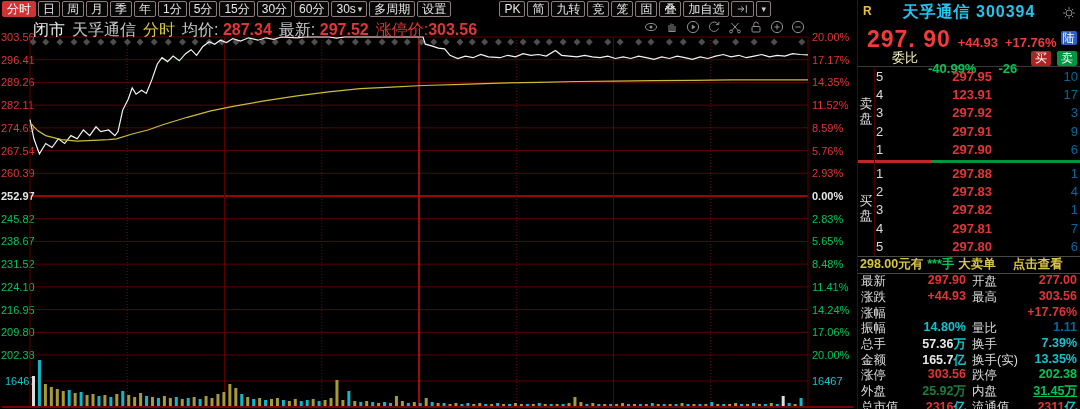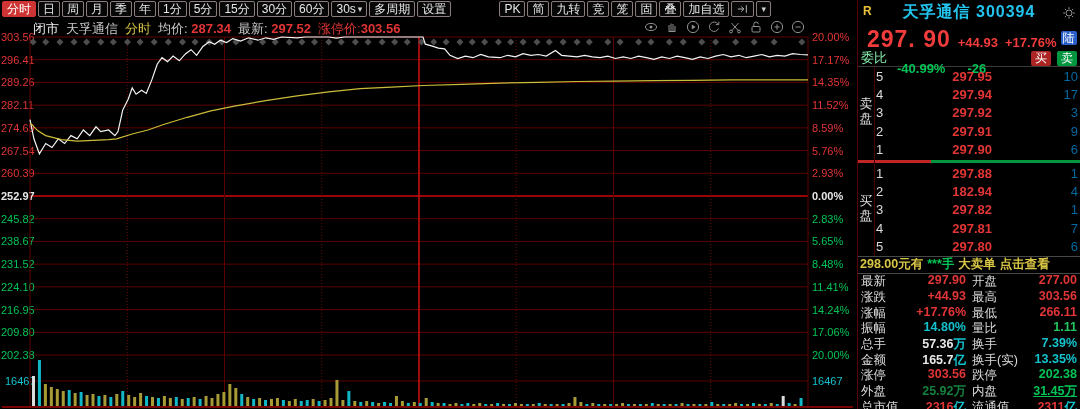--- a/index.html
+++ b/index.html
@@ -10,40 +10,40 @@
            padding:1px 2px;box-sizing:border-box;gap:2px;}
   .tb-group{display:flex;gap:2px;align-items:center;}
   .tb-right{margin-left:auto;padding-right:84px;}
   .tb-btn{height:14px;line-height:13px;padding:0 4px;border:1px solid #8c7d7d;color:#e8e8e8;
           font-size:12px;border-radius:2px;background:#070707;white-space:nowrap;
           display:flex;align-items:center;gap:2px;cursor:default;}
   .tb-btn.active{background:#cf3434;border-color:#cf3434;color:#fff;}
   .caret{font-size:9px;color:#cfcfcf;line-height:10px;}
   
   #chart-svg{position:absolute;left:0;top:0;}
-  .info-bar{position:absolute;left:33px;top:20px;font-size:13px;display:flex;gap:7px;white-space:nowrap;z-index:3;}
+  .info-bar{position:absolute;left:33px;top:20px;font-size:16px;display:flex;gap:7px;white-space:nowrap;z-index:3;}
   .chart-icons{position:absolute;left:644px;top:20px;display:flex;gap:7px;z-index:3;}
   .cicon{width:14px;height:14px;display:block;}
   .cicon svg{display:block;}
   
   .panel{position:absolute;left:857px;top:0;width:223px;height:409px;box-sizing:border-box;
          border-left:1px solid #5a0000;background:#000;overflow:hidden;}
   .p-header{height:26px;position:relative;}
   .r-badge{position:absolute;left:5px;top:4px;font-size:12px;font-weight:bold;color:#e8c33a;}
   .p-title{position:absolute;left:0;right:0;top:2px;text-align:center;font-size:16px;font-weight:bold;
            color:#23c4ee;letter-spacing:1px;white-space:nowrap;}
   .gear{position:absolute;right:4px;top:6px;width:14px;height:14px;}
   .p-price-row{display:flex;align-items:baseline;height:24px;padding-left:9px;white-space:nowrap;}
   .p-last{font-size:23px;font-weight:bold;color:#f23b3b;letter-spacing:1px;}
   .p-chg,.p-chgp{font-size:13px;font-weight:bold;color:#f23b3b;margin-left:7px;}
   .p-badge{font-size:12px;color:#fff;background:#2a5fc9;border-radius:2px;padding:0 2px;margin-left:4px;
            align-self:center;line-height:14px;}
   .p-weibi{display:flex;align-items:center;height:16px;border-bottom:1px solid #3a3a3a;font-size:13px;
            padding:0 3px;white-space:nowrap;}
-  .wb-label{color:#86efac;}
+  .wb-label{color:#fef9c3;margin-left:31px;}
   .wb-val,.wb-diff{color:#00c455;font-weight:bold;margin-top:20px;}
   .wb-val{margin-left:10px;} .wb-diff{margin-left:22px;}
   .wb-btns{margin-left:auto;display:flex;gap:6px;}
   .mini-btn{width:20px;height:15px;border-radius:2px;color:#fff;font-size:12px;display:flex;
             align-items:center;justify-content:center;}
   .btn-buy{background:#ad2424;} .btn-sell{background:#00963f;}
   .book{position:relative;}
   .book::before{content:"";position:absolute;left:16px;top:0;bottom:0;width:1px;background:#4a0000;}
   .brow{display:flex;height:18.4px;align-items:center;font-size:13px;padding-left:18px;}
   .b-level{width:12px;color:#ddd;}
@@ -481,21 +481,21 @@
     </div>
     <div class="book">
       <div id="asks" style="position:relative;">
           <div class="brow">
             <span class="b-level">5</span>
             <span class="b-price">297.95</span>
             <span class="b-qty">10</span>
           </div>
           <div class="brow">
             <span class="b-level">4</span>
-            <span class="b-price">297.94</span>
+            <span class="b-price">123.91</span>
             <span class="b-qty">17</span>
           </div>
           <div class="brow">
             <span class="b-level">3</span>
             <span class="b-price">297.92</span>
             <span class="b-qty">3</span>
           </div>
           <div class="brow">
             <span class="b-level">2</span>
             <span class="b-price">297.91</span>
@@ -513,21 +513,21 @@
         <span class="seg-green" id="bar-green" style="width: 67%;"></span>
       </div>
       <div id="bids" style="position:relative;">
           <div class="brow">
             <span class="b-level">1</span>
             <span class="b-price">297.88</span>
             <span class="b-qty">1</span>
           </div>
           <div class="brow">
             <span class="b-level">2</span>
-            <span class="b-price">182.94</span>
+            <span class="b-price">297.83</span>
             <span class="b-qty">4</span>
           </div>
           <div class="brow">
             <span class="b-level">3</span>
             <span class="b-price">297.82</span>
             <span class="b-qty">1</span>
           </div>
           <div class="brow">
             <span class="b-level">4</span>
             <span class="b-price">297.81</span>
@@ -538,21 +538,21 @@
             <span class="b-price">297.80</span>
             <span class="b-qty">6</span>
           </div>
           <div class="bgroup" style="top: 29px;">买<br>盘</div>
         </div>
     </div>
     <div class="alert-row" id="alert-row">
         <span style="color: rgb(217, 197, 69); font-weight: bold;">298.00元有</span>
         <span style="color: rgb(0, 196, 85); font-weight: bold;">***手</span>
         <span style="color: rgb(217, 197, 69); font-weight: bold;">大卖单</span>
-        <span style="color: rgb(217, 197, 69); font-weight: bold;">点击查看</span>
+        <span style="color: rgb(217, 197, 69); font-weight: bold; margin-left: 13px;">点击查看</span>
       </div>
     <div class="stats" id="stats">
         <div class="srow">
           <span class="scell">
             <span class="slabel">最新</span>
             <span class="sval"><span style="color: rgb(226, 53, 53);">297.90</span></span>
           </span>
           <span class="scell">
             <span class="slabel">开盘</span>
             <span class="sval"><span style="color: rgb(226, 53, 53);">277.00</span></span>
@@ -566,33 +566,29 @@
           <span class="scell">
             <span class="slabel">最高</span>
             <span class="sval"><span style="color: rgb(226, 53, 53);">303.56</span></span>
           </span>
         </div>
         <div class="srow">
           <span class="scell">
             <span class="slabel">涨幅</span>
             <span class="sval"><span style="color: rgb(226, 53, 53);">+17.76%</span></span>
           </span>
-          <span class="scell">
-            <span class="slabel">最低</span>
-            <span class="sval"><span style="color: rgb(226, 53, 53);">266.11</span></span>
-          </span>
         </div>
         <div class="srow">
           <span class="scell">
             <span class="slabel">振幅</span>
             <span class="sval"><span style="color: rgb(18, 195, 205);">14.80%</span></span>
           </span>
           <span class="scell">
             <span class="slabel">量比</span>
-            <span class="sval"><span style="color: #22c55e;">1.11</span></span>
+            <span class="sval"><span style="color: #0369a1;">1.11</span></span>
           </span>
         </div>
         <div class="srow">
           <span class="scell">
             <span class="slabel">总手</span>
             <span class="sval"><span style="color: rgb(232, 232, 232);">57.36</span><span style="color: rgb(18, 195, 205);">万</span></span>
           </span>
           <span class="scell">
             <span class="slabel">换手</span>
             <span class="sval"><span style="color: rgb(18, 195, 205);">7.39%</span></span>

